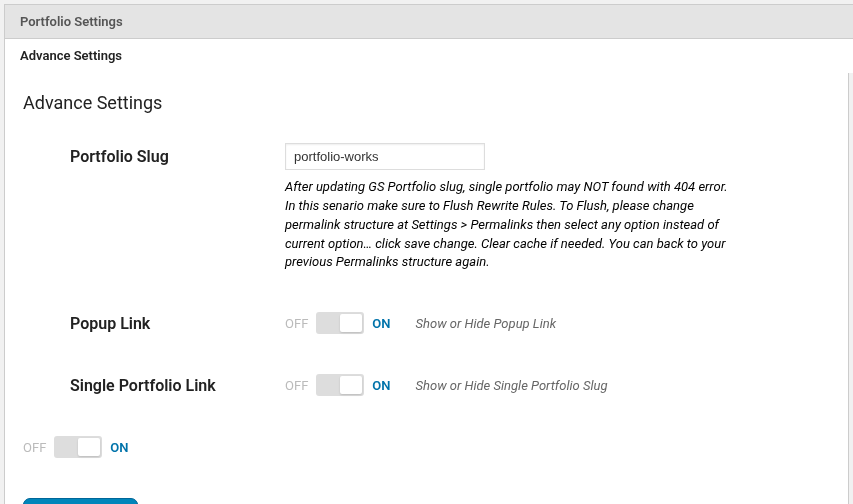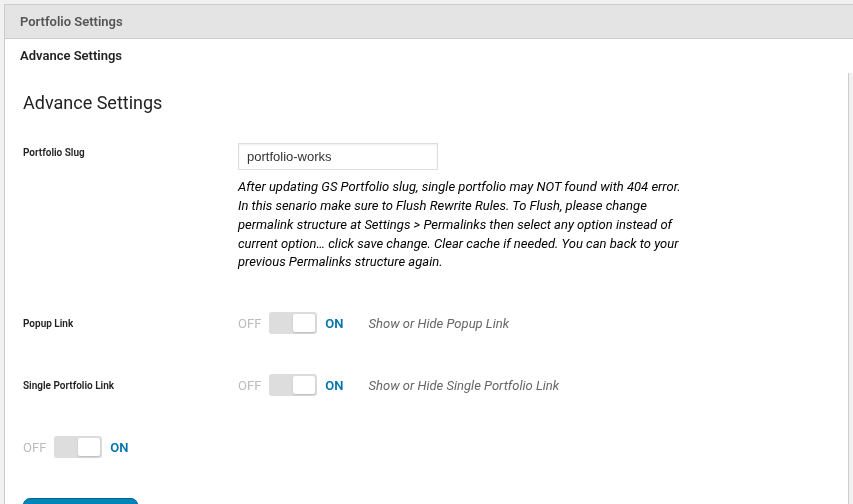--- a/index.html
+++ b/index.html
@@ -59,23 +59,24 @@
       align-items: flex-start;
       margin-bottom: 40px;
     }
     .form-row.toggle-row {
       align-items: center;
     }
     .label-col {
       width: 215px;
       flex-shrink: 0;
       font-weight: 600;
-      font-size: 10px;
+      font-size: 16px;
       color: #222;
       padding-top: 4px;
+      margin-left: 47px;
     }
     .toggle-row .label-col {
       padding-top: 0;
     }
     .control-col {
       flex: 1;
     }
     .text-input {
       width: 200px;
       padding: 5px 8px;
@@ -180,21 +181,21 @@
   </div>
 
   <div class="form-row toggle-row">
     <div class="label-col">Single Portfolio Link</div>
     <div class="control-col toggle-wrap">
       <span class="off-label">OFF</span>
       <div class="toggle">
         <div class="toggle-knob"></div>
       </div>
       <span class="on-label">ON</span>
-      <span class="toggle-desc">Show or Hide Single Portfolio Link</span>
+      <span class="toggle-desc">Show or Hide Single Portfolio Slug</span>
     </div>
   </div>
 
   <div class="form-row toggle-row">
     <div class="control-col toggle-wrap">
       <span class="off-label">OFF</span>
       <div class="toggle">
         <div class="toggle-knob"></div>
       </div>
       <span class="on-label">ON</span>

